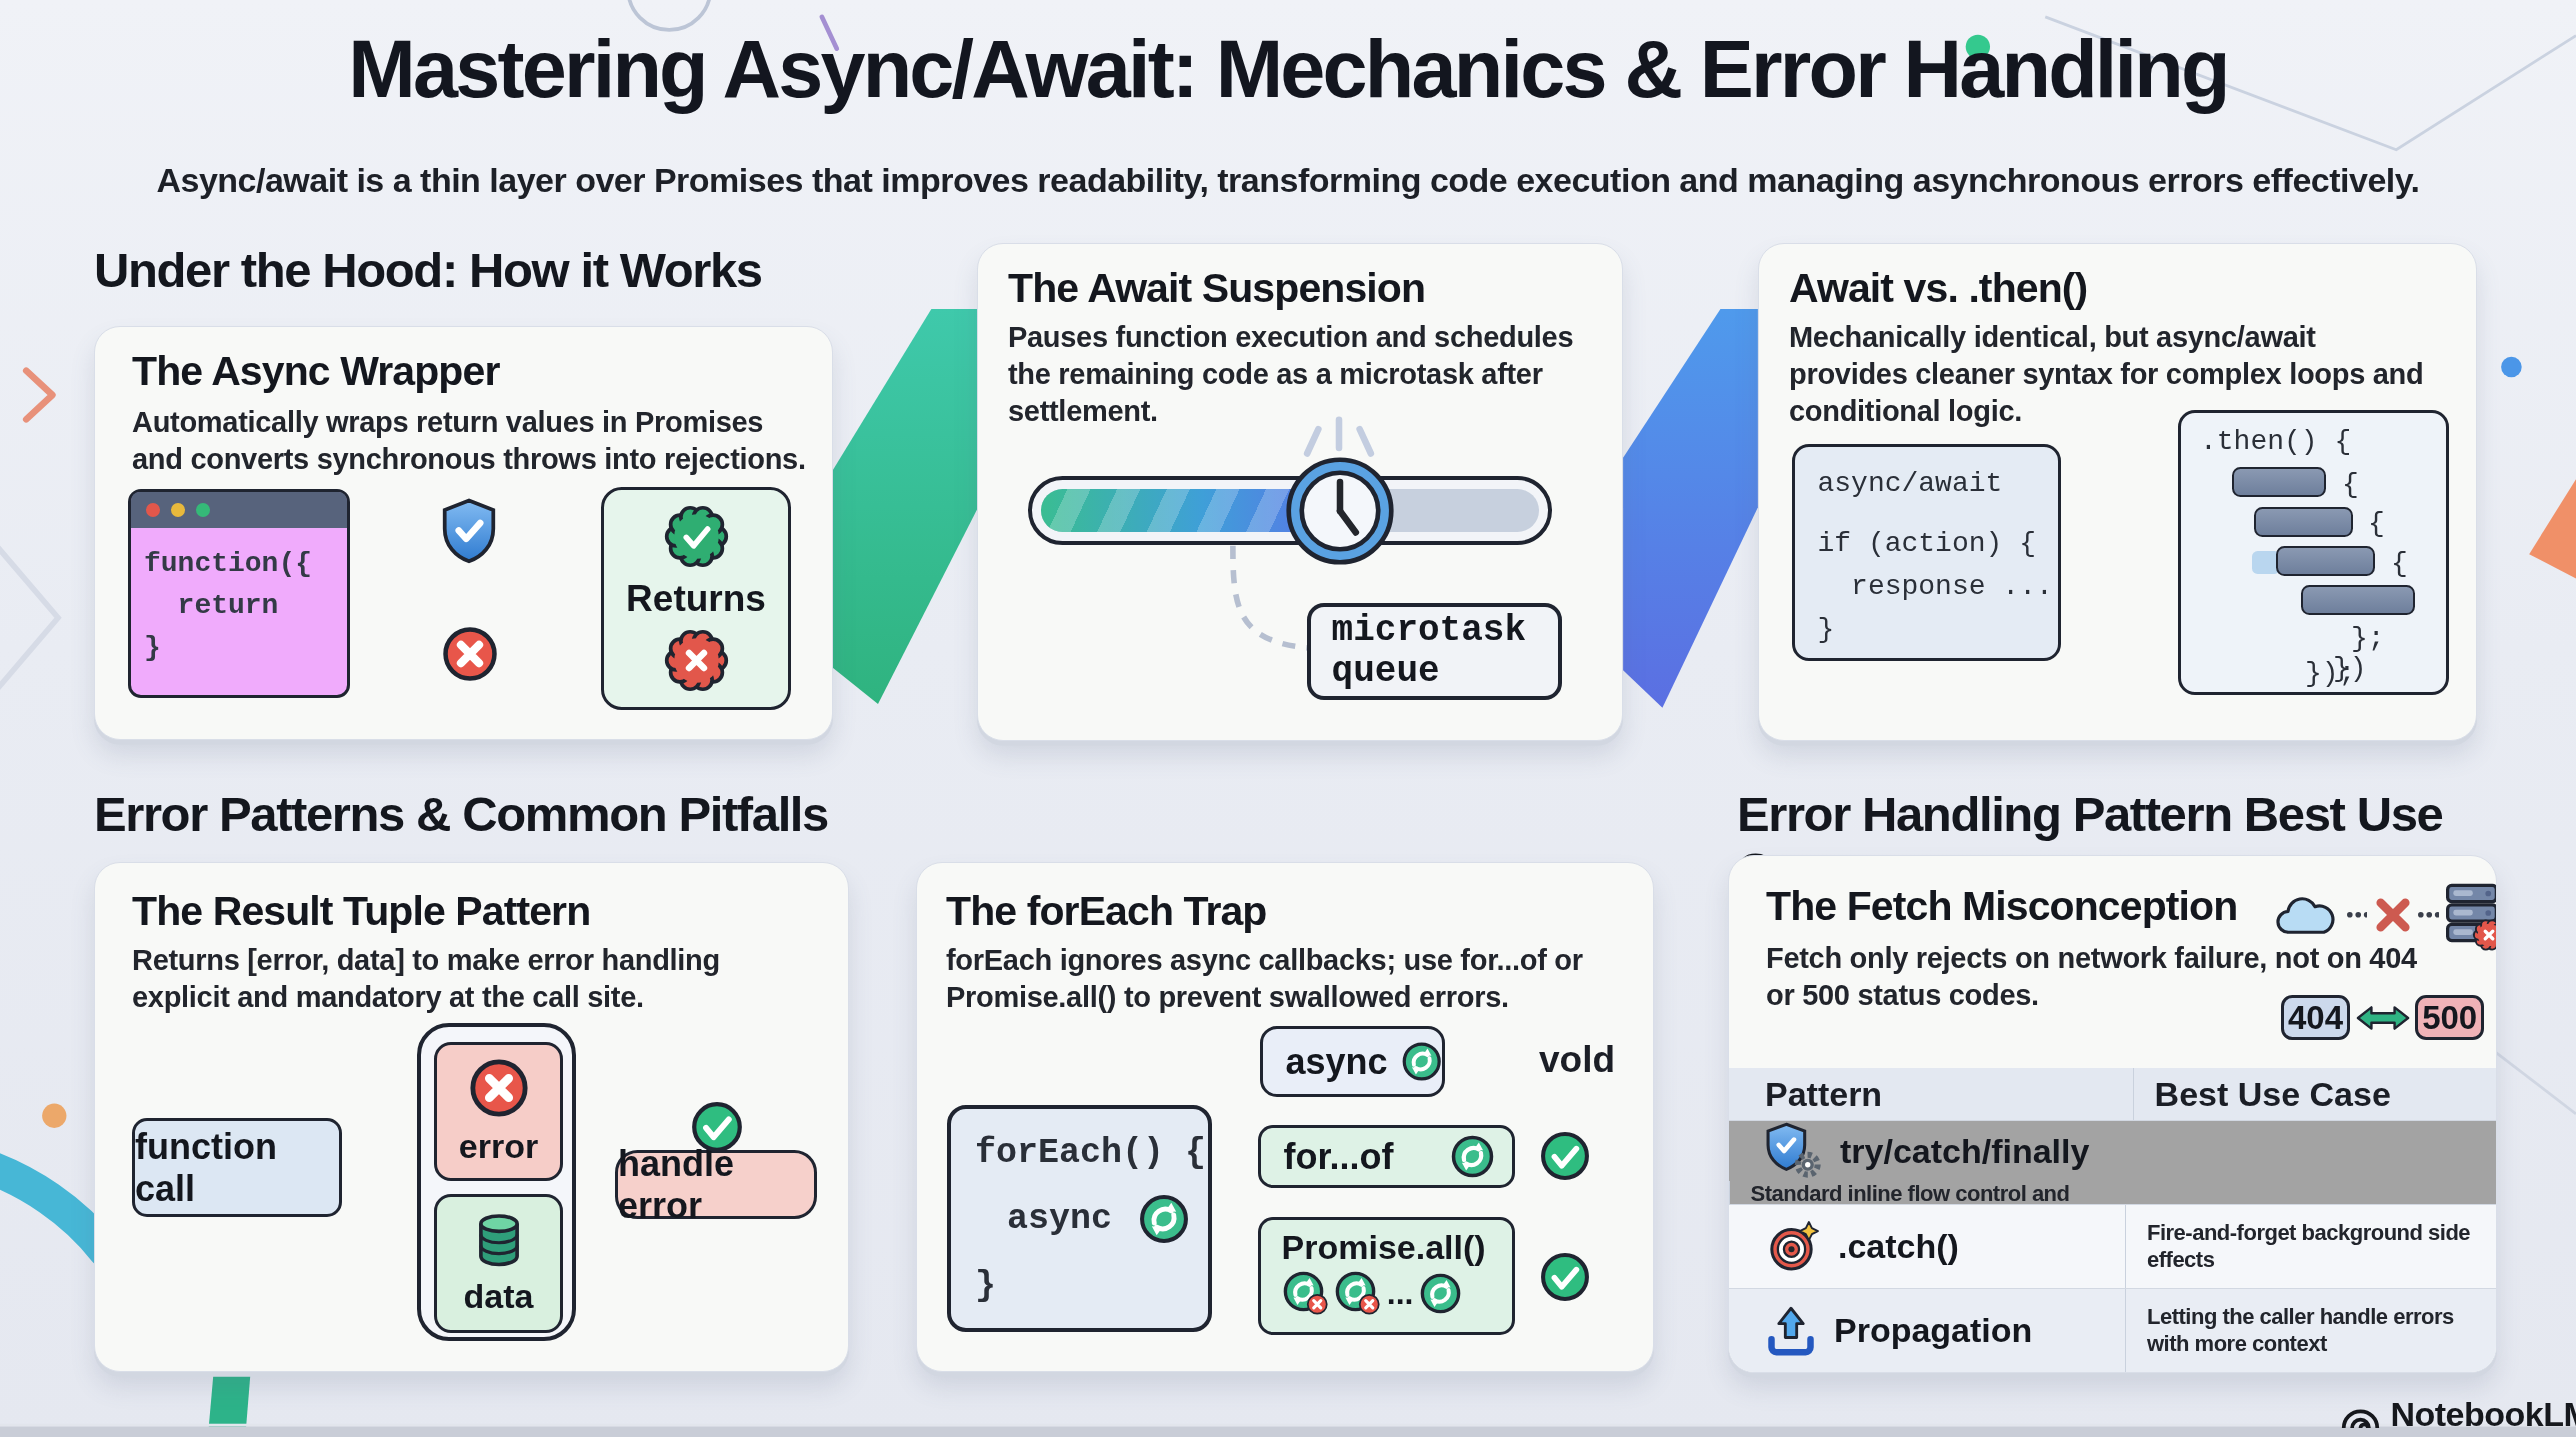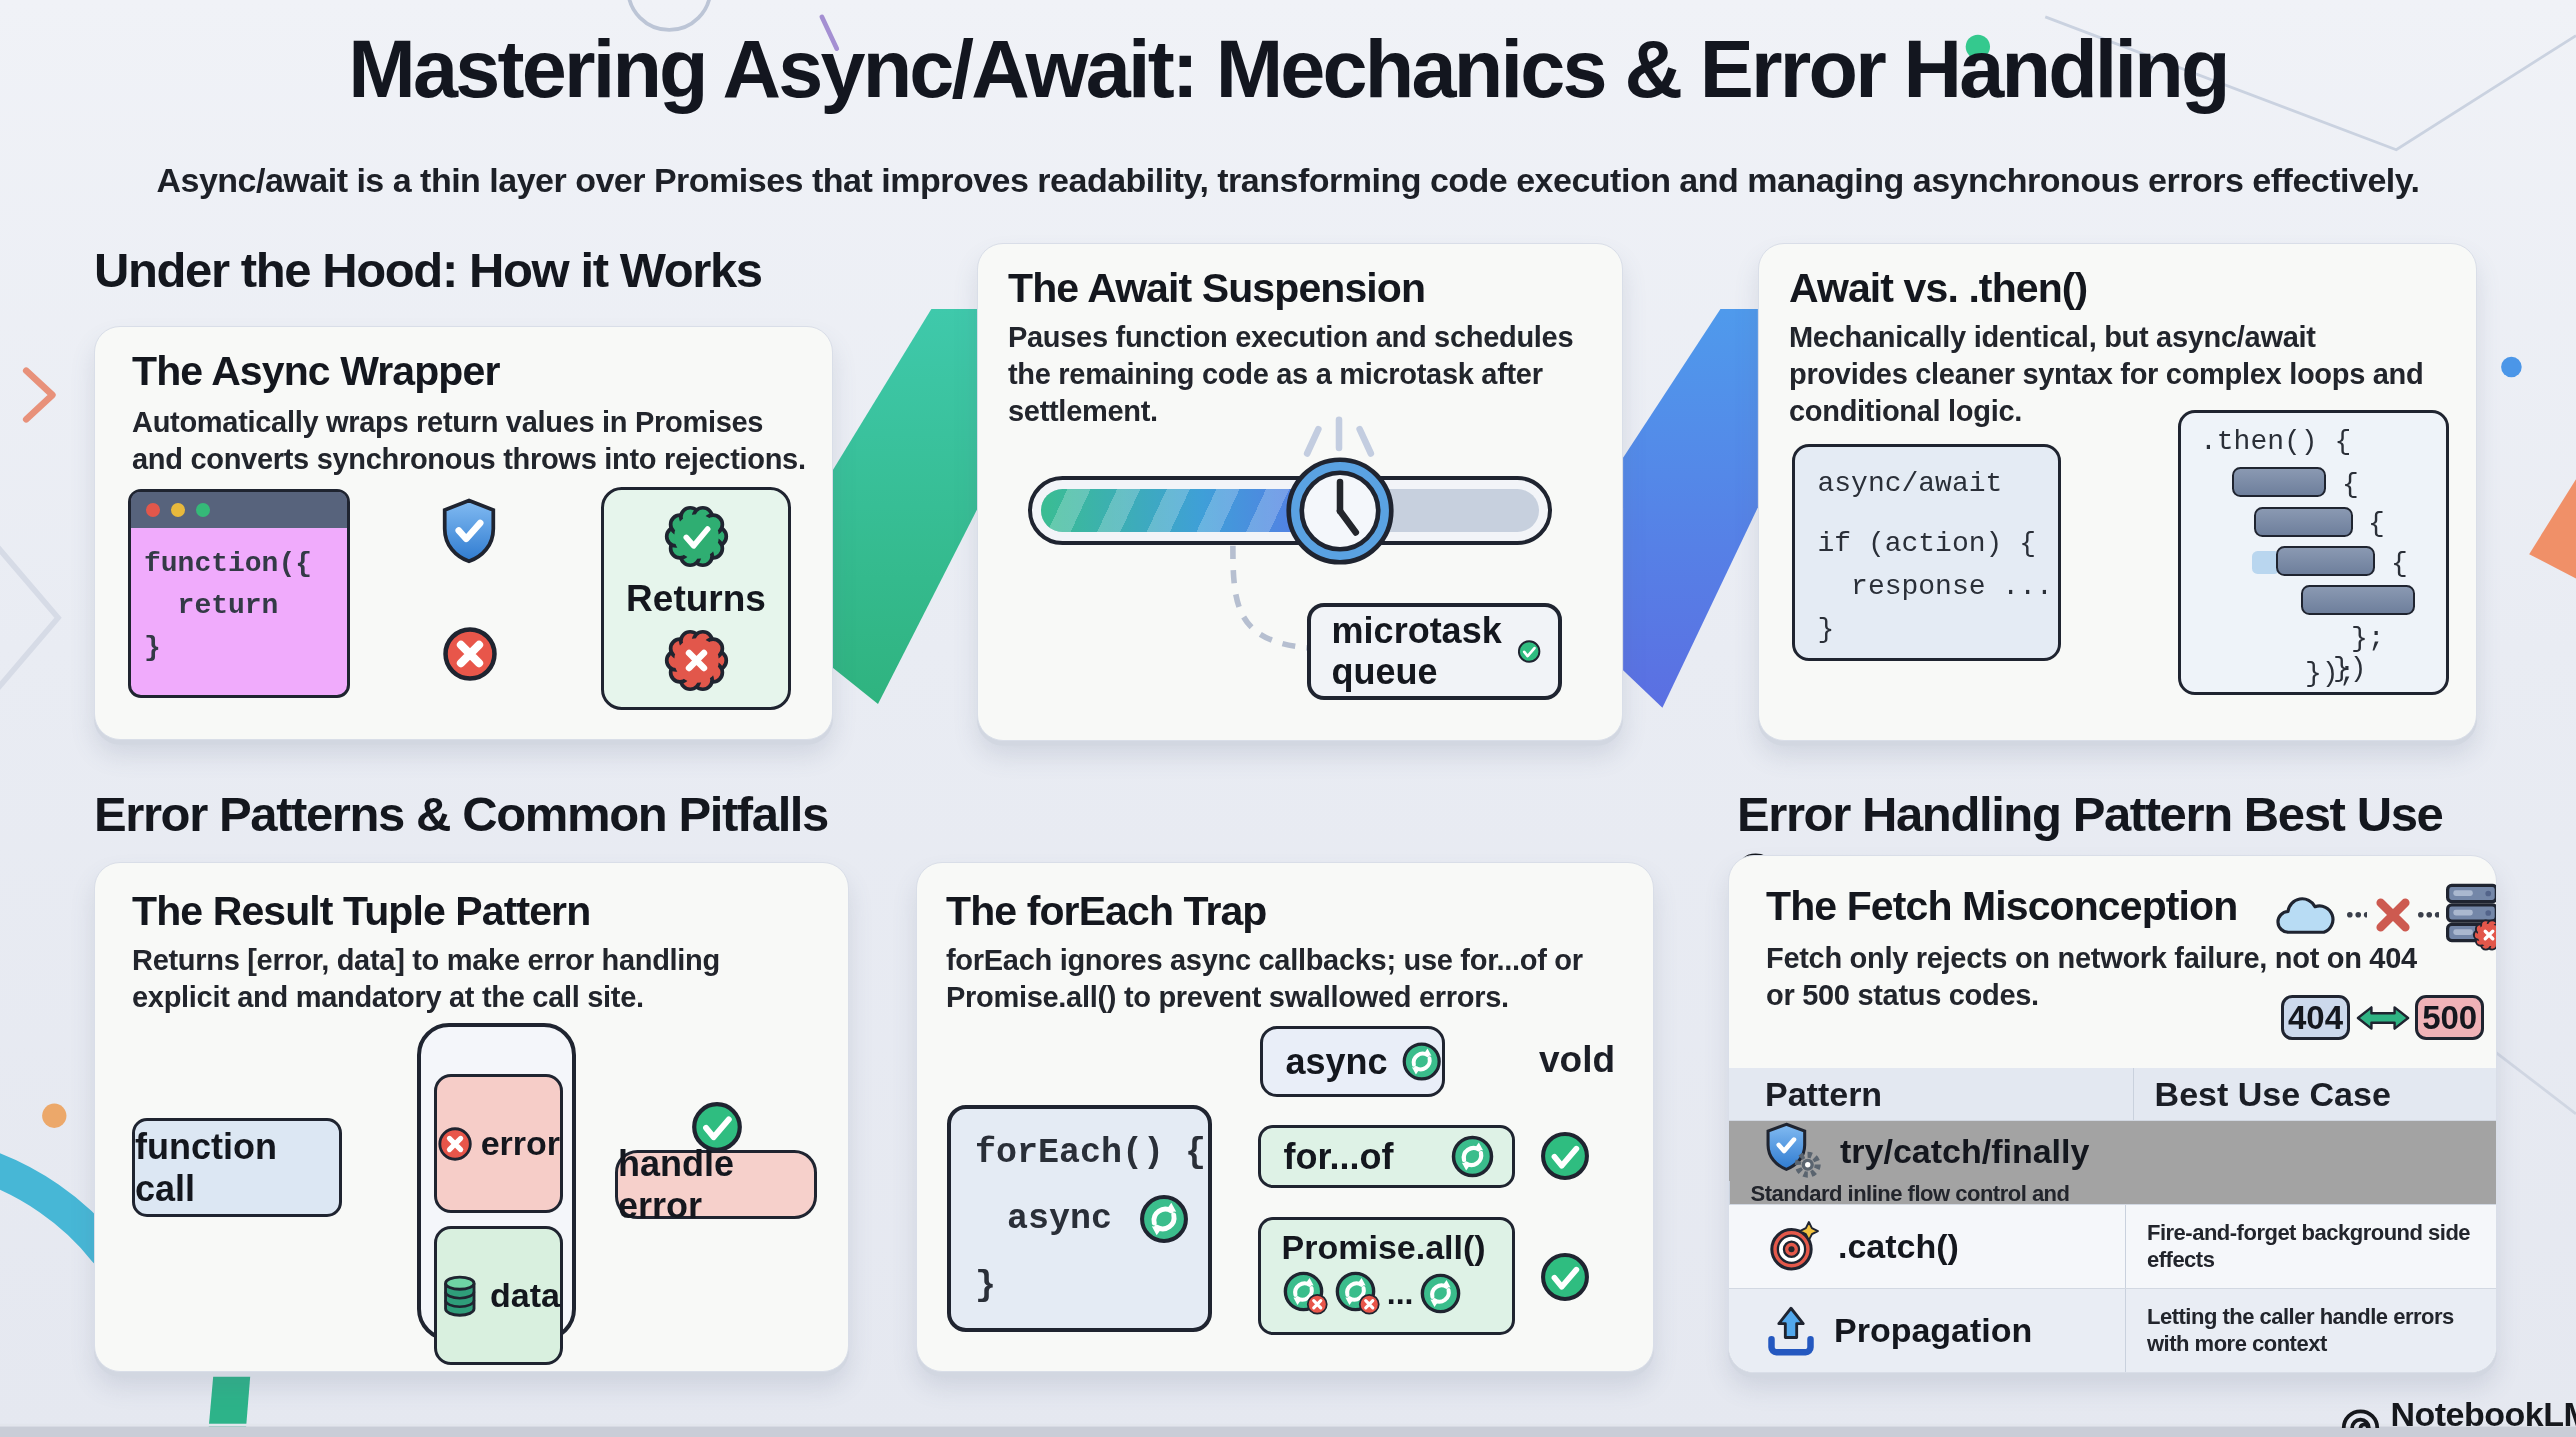--- a/index.html
+++ b/index.html
@@ -27,30 +27,30 @@
   .promise-lbl { font-size:37px; font-weight:700; color:#14171e; }
   
   .track { position:absolute; background:#f2f4f8; border:4.7px solid #1f2430; border-radius:37px; }
   .track-inner { position:absolute; left:9.4px; top:9.4px; right:9.4px; bottom:9.4px; background:#c7d0de; border-radius:26px; overflow:hidden; }
   .track-fill { position:absolute; left:0; top:0; bottom:0; width:59%;
     background:linear-gradient(90deg,#3abd92 0%,#3f9fd8 55%,#5b74e8 100%); }
   .track-stripes { position:absolute; inset:0;
     background:repeating-linear-gradient(115deg, rgba(255,255,255,0) 0 24px, rgba(255,255,255,.22) 24px 45px); }
   .clockw { position:absolute; width:110px; height:110px; }
   .mtq { position:absolute; background:#f1f3f7; border:4.7px solid #1f2430; border-radius:17px; display:flex; align-items:center; padding:0 17px 0 20.6px; gap:15px; }
-  .mtq-txt { font-size:36px; font-weight:700; line-height:1.12; color:#14171e; }
+  .mtq-txt { font-size:36px; font-weight:700; line-height:1.12; color:#14171e;font-family:Liberation Mono, monospace; }
   
   .codebox { position:absolute; background:#e4ebf4; border:3.7px solid #1f2430; border-radius:17px; }
   .codebox .ln { position:absolute; font-size:28px; color:#2a2f38; white-space:pre; }
   .barline { position:absolute; height:30px; background:linear-gradient(180deg,#8a99b2,#6e7f9c); border:2.8px solid #1f2430; border-radius:8.4px; }
   .brace { position:absolute; font-size:28px; color:#2a2f38; }
   
   .chipbox { position:absolute; border:3.7px solid #1f2430; border-radius:15px; display:flex; align-items:center; justify-content:center; font-size:36px; font-weight:700; color:#14171e; }
   .tuple { position:absolute; background:#f4f6fa; border:4.7px solid #1f2430; border-radius:32px; }
-  .tuple-cell { position:absolute; left:13px; width:129px; border:3.7px solid #1f2430; border-radius:17px; display:flex; align-items:center; justify-content:center; gap:7.5px;margin-top:32px; }
+  .tuple-cell { position:absolute; left:13px; width:129px; border:3.7px solid #1f2430; border-radius:17px; display:flex; flex-direction:column; align-items:center; justify-content:center; gap:7.5px; }
   .tuple-lbl { font-size:34px; font-weight:700; color:#14171e; }
   
   .pill { position:absolute; border:3.7px solid #1f2430; display:flex; align-items:center; font-weight:700; color:#14171e; }
   
   .ftable { position:absolute; left:0; width:769px; font-size:34px; }
   .frow { position:relative; display:flex; border-top:1.9px solid #d2d8e2; }
   .fcol-l { width:404px; display:flex; align-items:center; gap:17px; padding-left:36px; }
   .fcol-r { flex:1; border-left:1.9px solid #c9d1dd; display:flex; align-items:center; padding-left:20.6px; }
   .fhead { height:52px; background:#e3e8f1; font-weight:700; border-top:none; }
   .frow.body-row { height:84px; }

